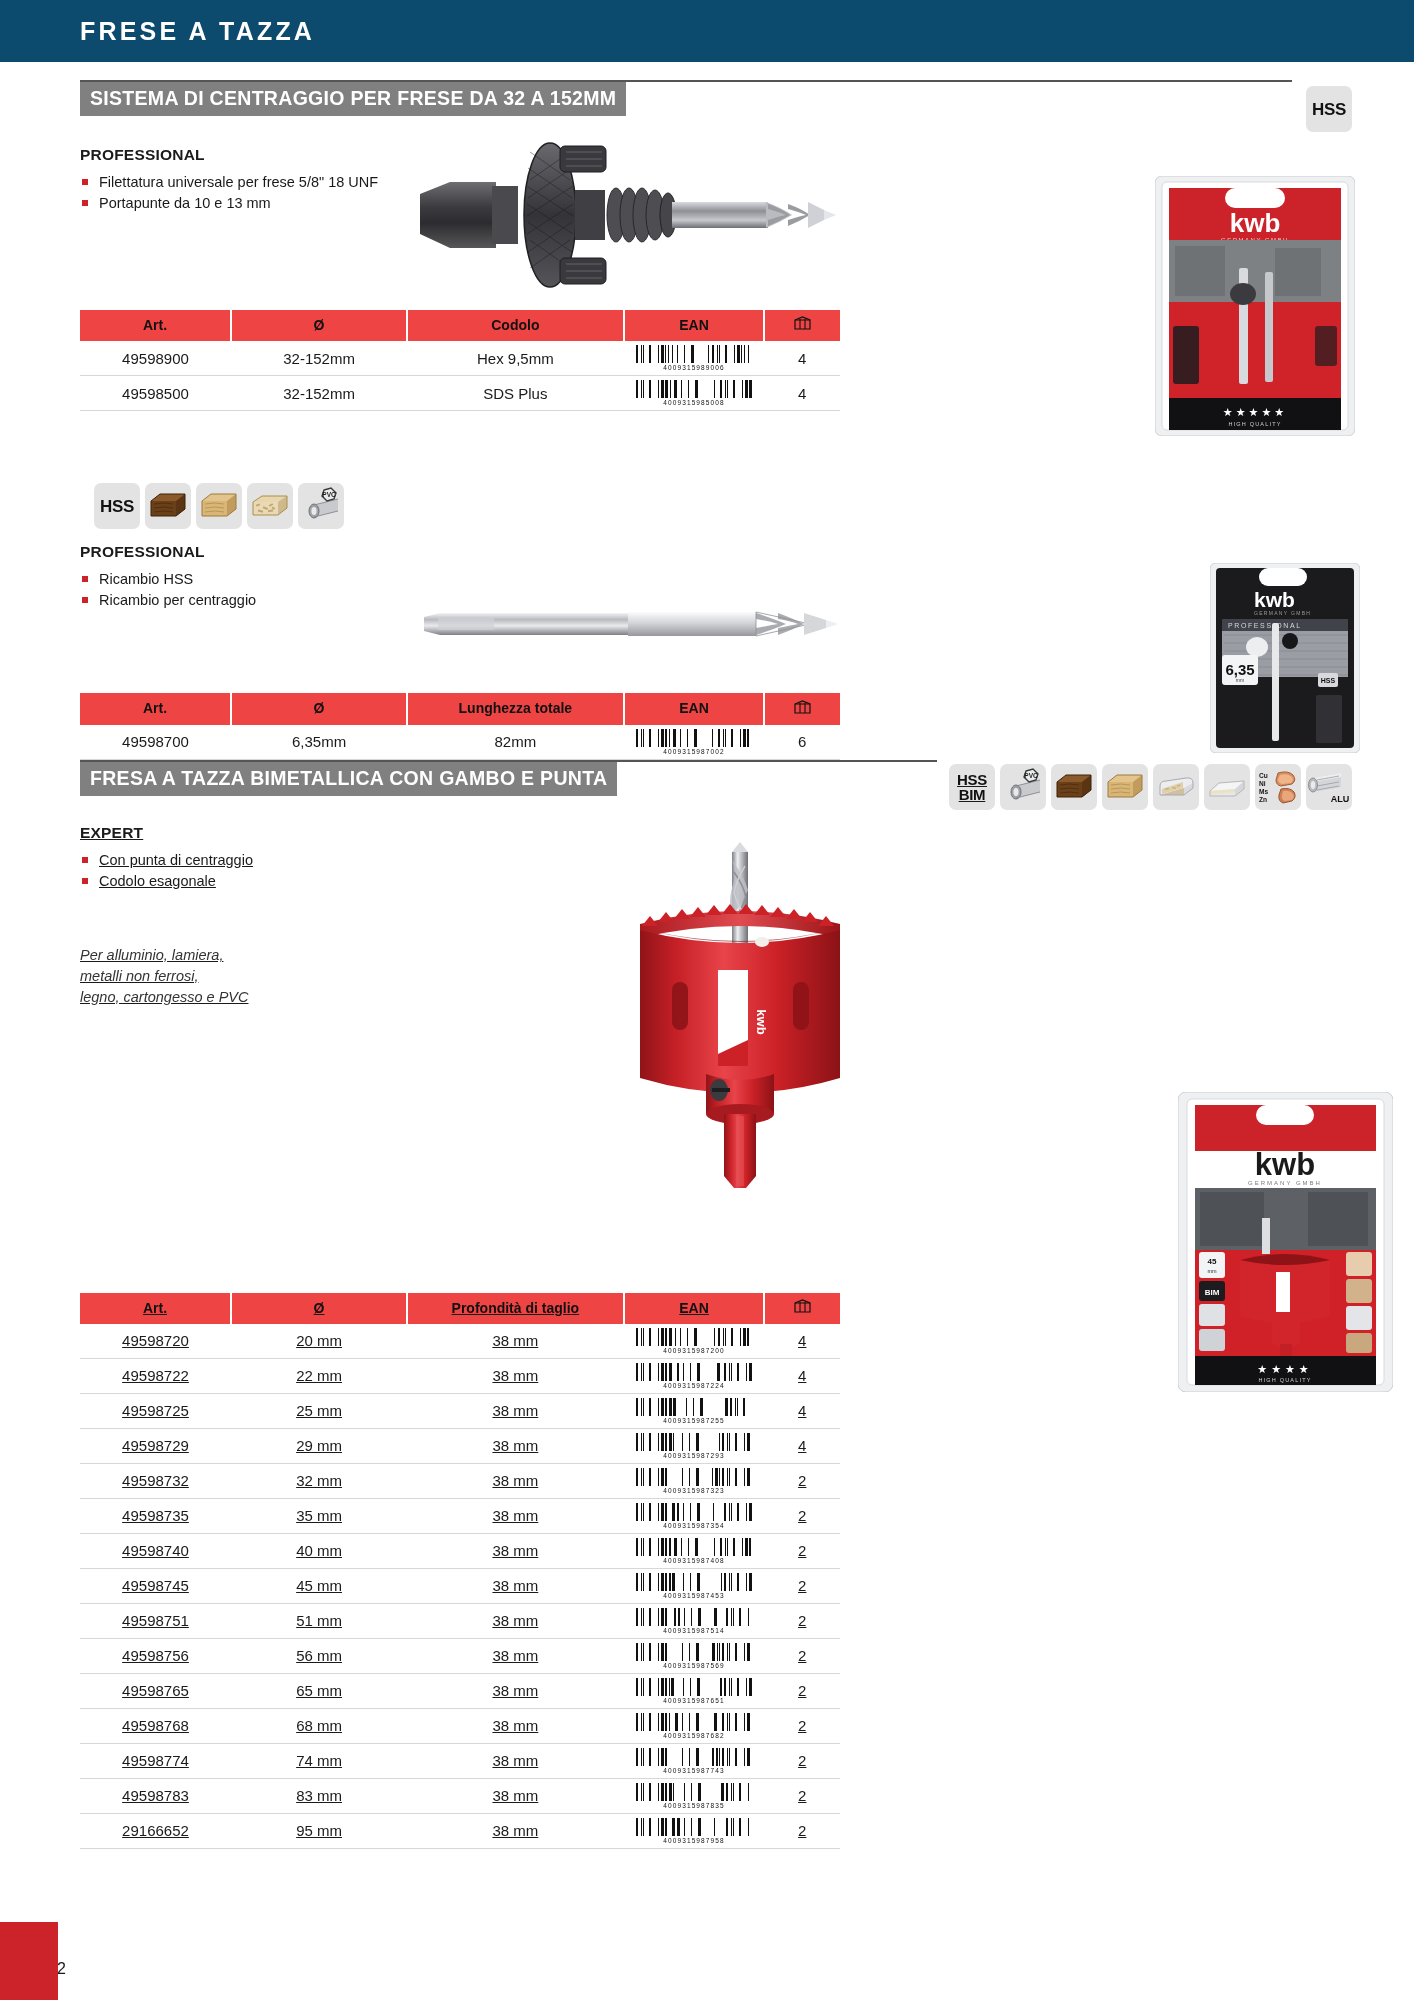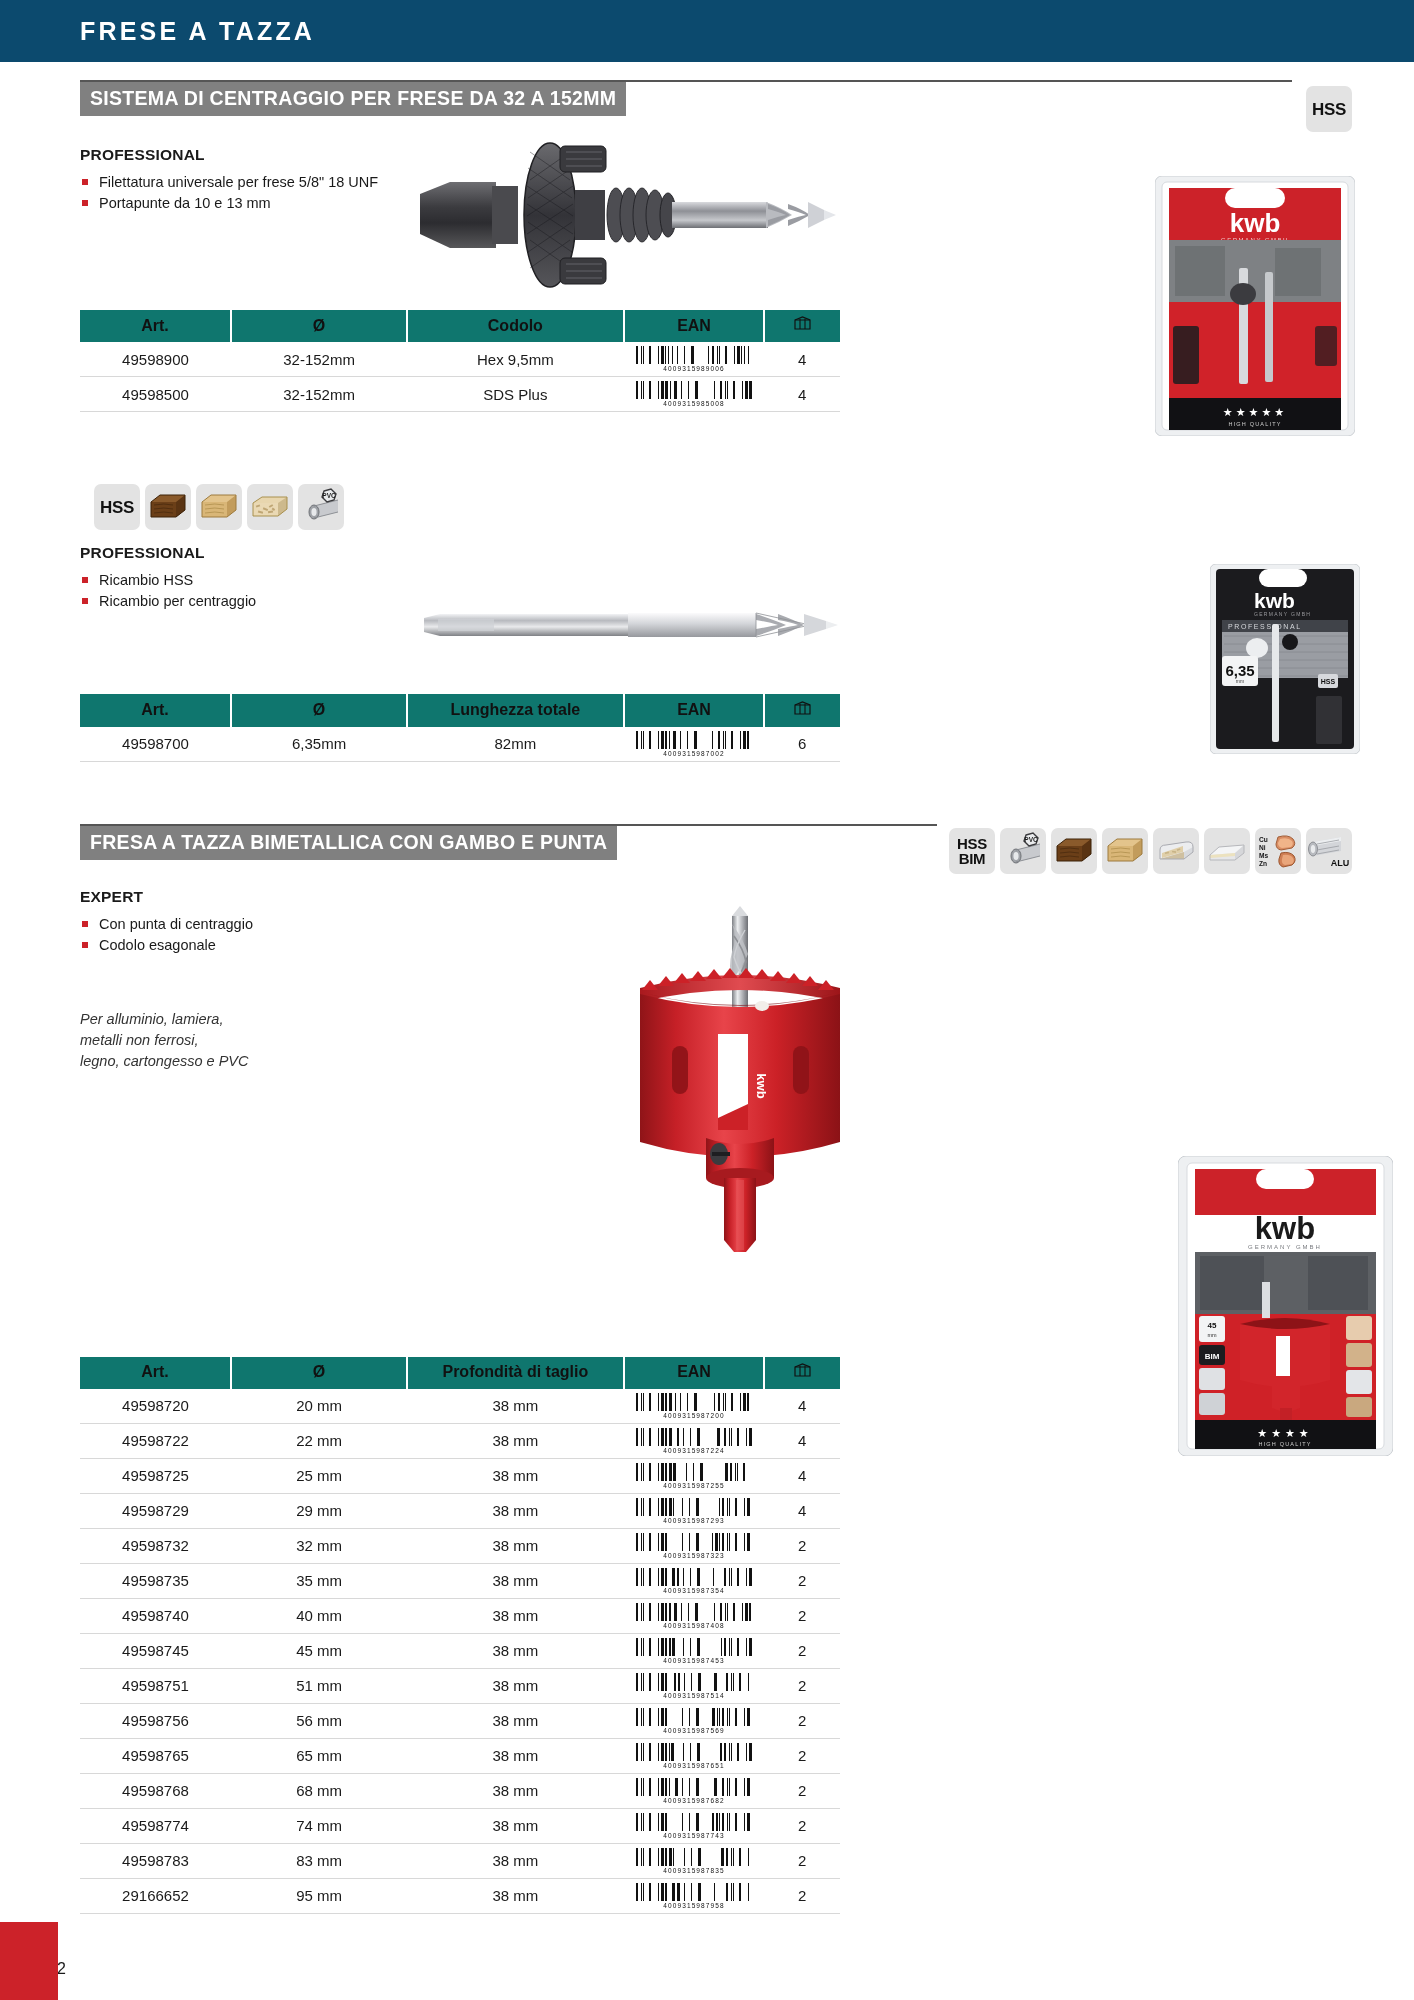--- a/index.html
+++ b/index.html
@@ -147,23 +147,23 @@
     padding-top: 3px;
   }
 
   
   table.spec {
     border-collapse: collapse;
     width: 760px;
     font-size: 14.5px;
   }
   table.spec thead th {
-    background: #0f766e;
+    background: #ef4444;
     font-weight: bold;
-    font-size: 16px;
+    font-size: 14px;
     padding: 6px 4px 7px 4px;
     text-align: center;
     border-right: 2px solid #ffffff;
     color: #111;
   }
   table.spec thead th:last-child { border-right: none; }
   table.spec tbody td {
     text-align: center;
     padding: 4px 4px;
     border-bottom: 1px solid #d8d8d8;
@@ -607,21 +607,21 @@
                   </svg>
                 </td>
                 <td class="col-qty">6</td>
               </tr>
             </tbody>
         </table>
       </div>
     </div>
   </div>
 
-  <div class="section" style="margin-top:62px;">
+  <div class="section" style="text-decoration:underline;">
     <div class="sec-headrow">
       <div class="sec-titlebar-wrap">
         <div class="sec-rule"></div>
         <div class="sec-title">FRESA A TAZZA BIMETALLICA CON GAMBO E PUNTA</div>
       </div>
       <div class="icon-row" style="margin-top:4px;margin-left:12px;">
         <div class="badge text-badge two-line">
           <span>HSS</span>
           <span>BIM</span>
         </div>

